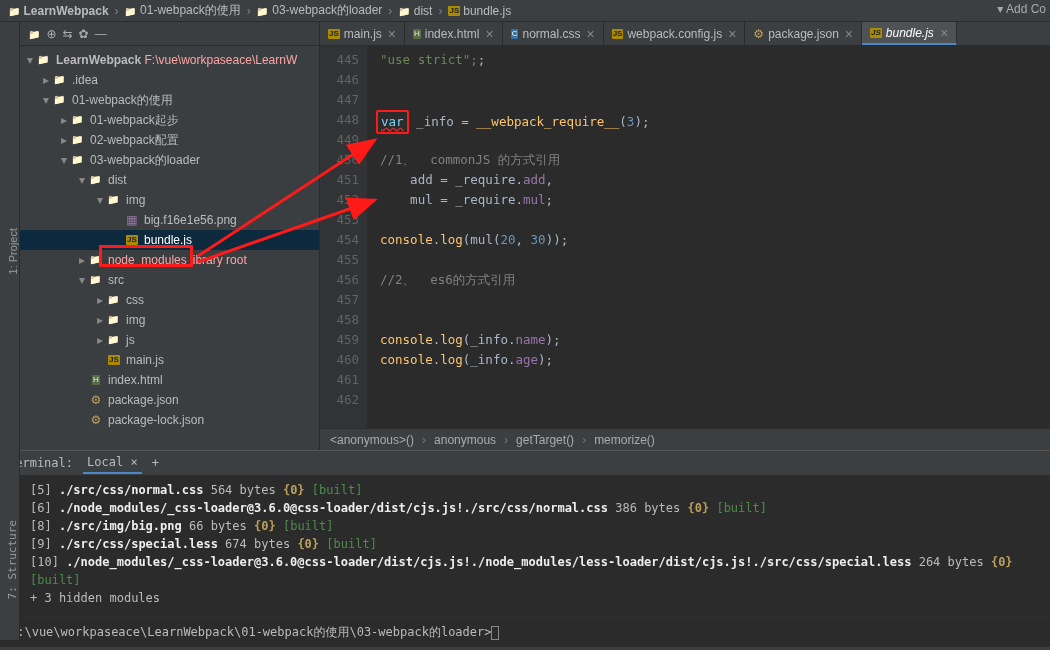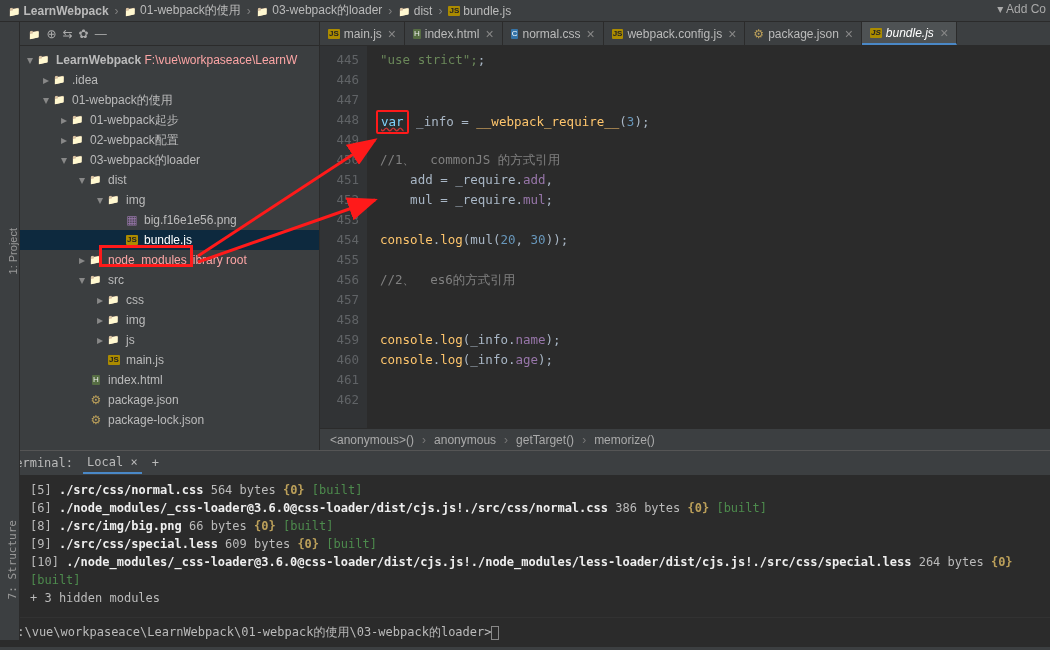--- a/index.html
+++ b/index.html
@@ -281,21 +281,21 @@
   </div>
   <div class="term-tabs">
     <span>Terminal:</span>
     <span class="ttab"><span>Local</span> <span>×</span></span>
     <span>+</span>
   </div>
   <div class="term-body">
     <div><span>[5]</span> <span class="bold">./src/css/normal.css</span> <span>564 bytes</span> <span class="brace">{0}</span> <span class="built">[built]</span></div>
     <div><span>[6]</span> <span class="bold">./node_modules/_css-loader@3.6.0@css-loader/dist/cjs.js!./src/css/normal.css</span> <span>386 bytes</span> <span class="brace">{0}</span> <span class="built">[built]</span></div>
     <div><span>[8]</span> <span class="bold">./src/img/big.png</span> <span>66 bytes</span> <span class="brace">{0}</span> <span class="built">[built]</span></div>
-    <div><span>[9]</span> <span class="bold">./src/css/special.less</span> <span>609 bytes</span> <span class="brace">{0}</span> <span class="built">[built]</span></div>
+    <div><span>[9]</span> <span class="bold">./src/css/special.less</span> <span>674 bytes</span> <span class="brace">{0}</span> <span class="built">[built]</span></div>
     <div><span>[10]</span> <span class="bold">./node_modules/_css-loader@3.6.0@css-loader/dist/cjs.js!./node_modules/less-loader/dist/cjs.js!./src/css/special.less</span> <span>264 bytes</span> <span class="brace">{0}</span> <span class="built">[built]</span></div>
     <div>    + 3 hidden modules</div>
   </div>
   <div class="prompt-line"><span>F:\vue\workpaseace\LearnWebpack\01-webpack的使用\03-webpack的loader&gt;</span><span class="cursor-box"></span></div>
 </div>
 
 <div class="redbox-tree" style="left:99px; top:245px; width:94px; height:22px;"></div>
 
 <svg class="arrow-svg" width="1050" height="450">
   <defs>

